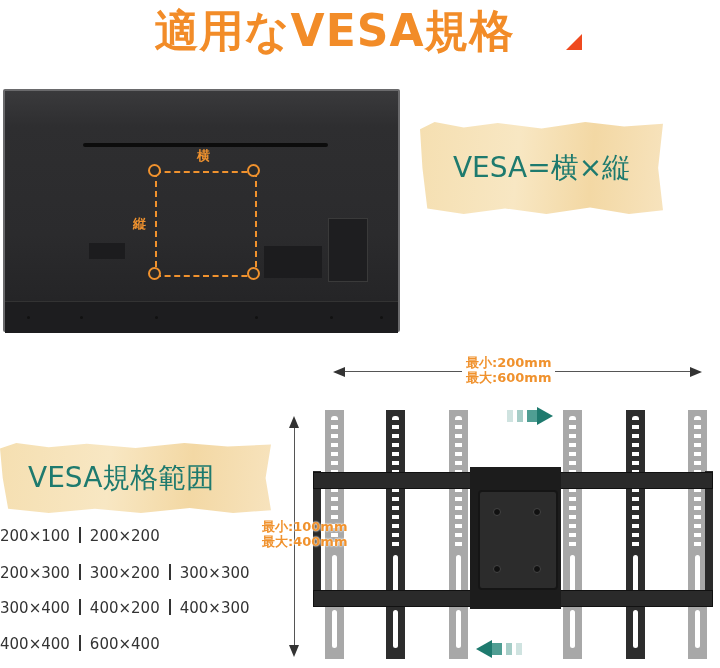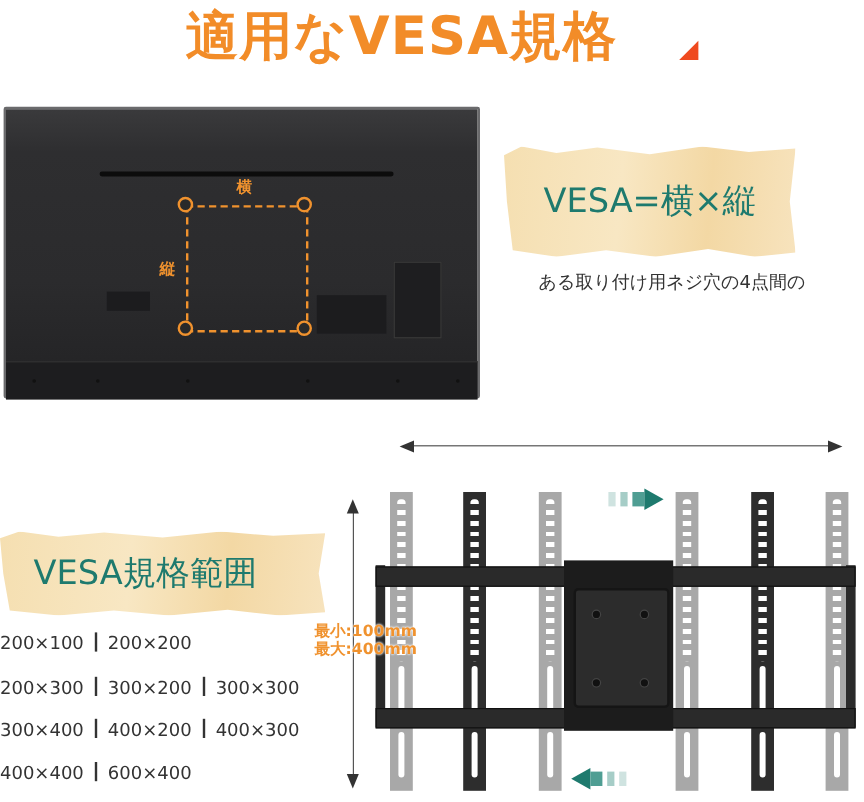--- a/index.html
+++ b/index.html
@@ -69,21 +69,20 @@
   <div class="abs vesa-hole" style="left:242px;top:176px"></div>
   <div class="abs tv-label" style="left:192px;top:56px">横</div>
   <div class="abs tv-label" style="left:128px;top:124px">縦</div>
 </div>
 
 <div id="tape1" class="abs tape">
   <div id="tape1-text" class="abs tape-text">VESA=横×縦</div>
 </div>
 
 <div id="desc" class="abs">
-  <div>ある取り付け用ネジ穴の4点間の</div>
 </div>
 
 <div id="tape2" class="abs tape">
   <div id="tape2-text" class="abs tape-text">VESA規格範囲</div>
 </div>
 
 <div class="abs vesa-line" style="top:527px">
   <span>200×100</span><span class="sep"></span><span>200×200</span>
 </div>
 <div class="abs vesa-line" style="top:564px">
@@ -94,20 +93,24 @@
 </div>
 <div class="abs vesa-line" style="top:635px">
   <span>400×400</span><span class="sep"></span><span>600×400</span>
 </div>
 
 <div class="abs" style="left:0;top:0;width:720px;height:668px">
 
   <div class="abs arrow-line" style="left:338px;top:371px;width:360px;height:1px"></div>
   <div class="abs" style="left:333px;top:367px;width:0;height:0;border-top:5px solid transparent;border-bottom:5px solid transparent;border-right:12px solid #333"></div>
   <div class="abs" style="left:690px;top:367px;width:0;height:0;border-top:5px solid transparent;border-bottom:5px solid transparent;border-left:12px solid #333"></div>
+  <div class="abs dim-label" style="left:462px;top:355px;padding:0 4px">
+    <div>最小:200mm</div>
+    <div>最大:600mm</div>
+  </div>
 
   <div class="abs arrow-line" style="left:294px;top:422px;width:1px;height:230px"></div>
   <div class="abs" style="left:289px;top:416px;width:0;height:0;border-left:5px solid transparent;border-right:5px solid transparent;border-bottom:12px solid #333"></div>
   <div class="abs" style="left:289px;top:645px;width:0;height:0;border-left:5px solid transparent;border-right:5px solid transparent;border-top:12px solid #333"></div>
 
   <div class="abs rail light" style="left:325px">
       <div class="rail-holes"></div>
       <div class="rail-slot" style="top:145px"></div>
       <div class="rail-slot" style="top:200px"></div>
     </div>

